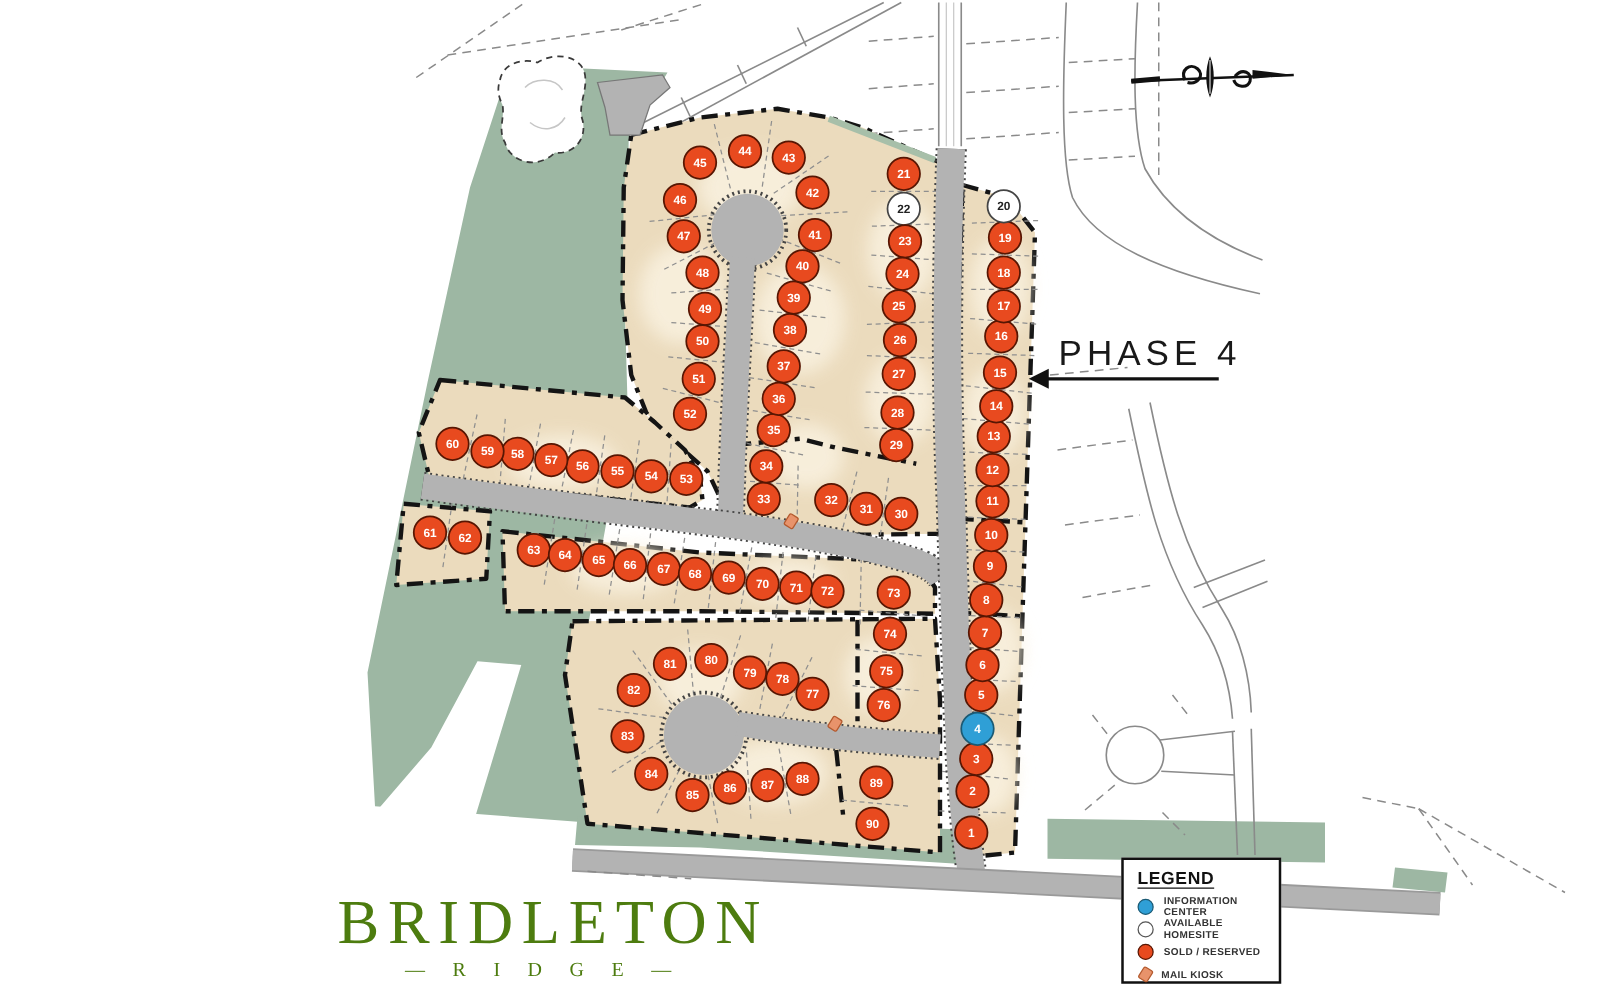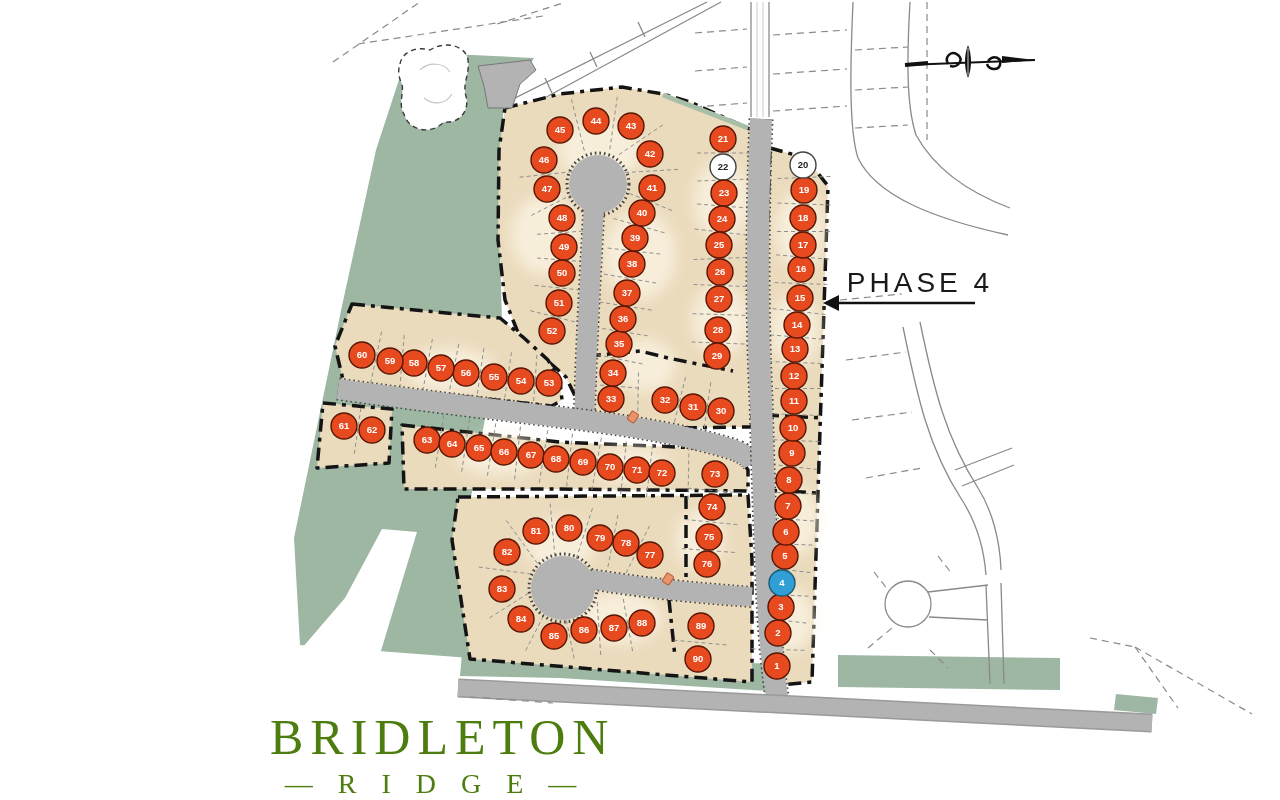--- a/index.html
+++ b/index.html
@@ -3,21 +3,21 @@
 <meta charset="utf-8">
 <style>
   html,body{margin:0;padding:0;background:#ffffff;}
   #stage{position:relative;width:1280px;height:800px;background:#ffffff;overflow:hidden;
          font-family:"Liberation Sans",sans-serif;}
   #map-svg{position:absolute;left:0;top:0;}
   .lot-num{font-family:"Liberation Sans",sans-serif;font-weight:bold;font-size:9.5px;}
   
   #logo{position:absolute;left:270px;top:712px;width:330px;text-align:center;color:#4d7c0f;}
   #logo .t1{font-family:"Liberation Serif",serif;font-size:50px;letter-spacing:7px;line-height:1;}
-  #logo .t2{font-family:"Liberation Serif",serif;font-size:28px;letter-spacing:9px;margin-top:6px;}
+  #logo .t2{font-family:"Liberation Serif",serif;font-size:16px;letter-spacing:9px;margin-top:6px;}
   
   
   #legend{position:absolute;left:897px;top:686px;width:128px;height:101px;background:#fff;
           border:2.5px solid #111;box-sizing:border-box;padding:6px 0 0 11px;}
   #legend .lg-title{font-size:14px;font-weight:bold;letter-spacing:.5px;color:#111;
           text-decoration:underline;text-underline-offset:3px;margin-bottom:6px;}
   #legend ul{list-style:none;margin:0;padding:0;}
   #legend li{display:flex;align-items:center;height:18px;}
   #legend .lbl{font-size:8px;font-weight:bold;letter-spacing:.3px;color:#333;margin-left:8px;}
   .sw{display:inline-block;width:13px;height:13px;border-radius:50%;box-sizing:border-box;flex:0 0 auto;}
@@ -633,13 +633,34 @@
     <path d="M968,45 C964,55 964,68 968,78 C972,68 972,55 968,45 Z" fill="#111" stroke="none"></path>
     <path d="M968,48 L968,75" stroke="#fff" stroke-width=".8"></path>
   </g>
 </svg>
 
 <div id="logo">
   <div class="t1">BRIDLETON</div>
   <div class="t2">—  R I D G E  —</div>
 </div>
 
+<div id="legend">
+  <div class="lg-title">LEGEND</div>
+  <ul id="legend-items">
+        <li>
+          <span class="sw sw-info"></span>
+          <span class="lbl">INFORMATION CENTER</span>
+        </li>
+        <li>
+          <span class="sw sw-available"></span>
+          <span class="lbl">AVAILABLE HOMESITE</span>
+        </li>
+        <li>
+          <span class="sw sw-sold"></span>
+          <span class="lbl">SOLD / RESERVED</span>
+        </li>
+        <li>
+          <span class="sw sw-kiosk"></span>
+          <span class="lbl">MAIL KIOSK</span>
+        </li>
+      </ul>
 </div>
+</div>
 
 </body></html>

